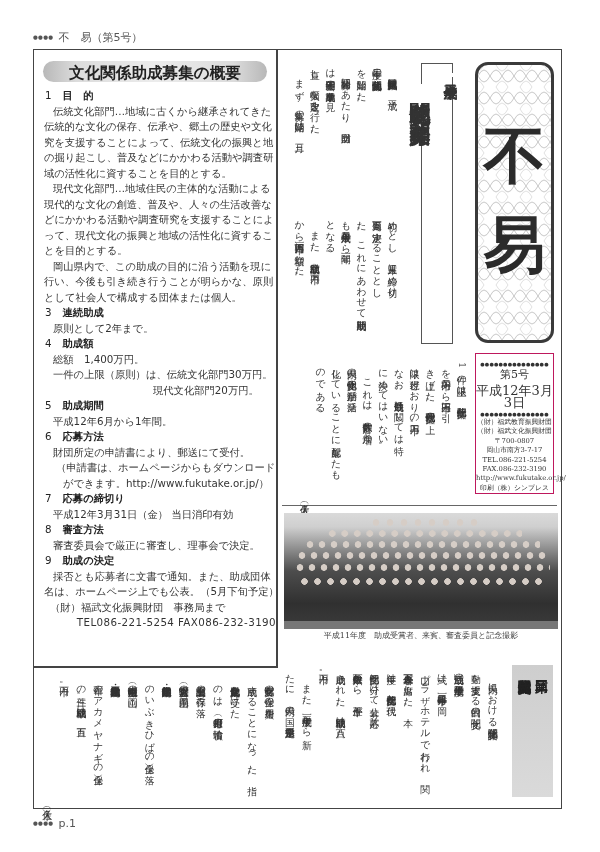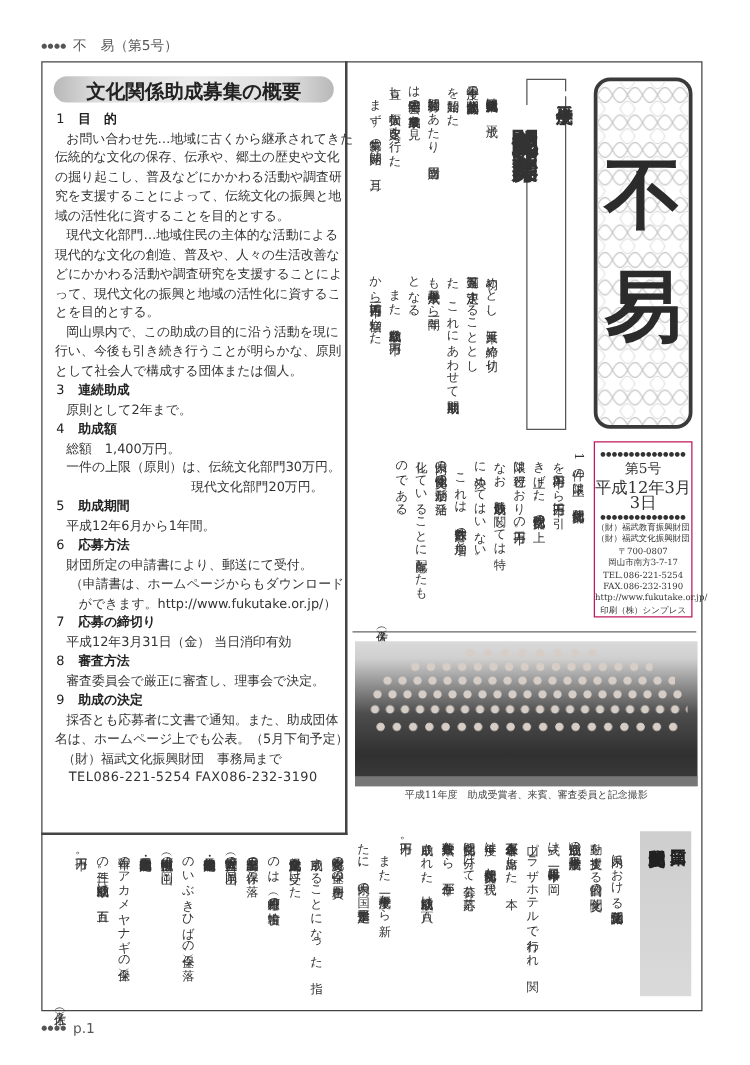--- a/index.html
+++ b/index.html
@@ -18,21 +18,21 @@
 .pill-t{display:block;text-align:center;line-height:23px;font-family:"DejaVu Serif",serif;font-weight:bold;font-size:15.6px;color:#222;white-space:nowrap;}
 .ov{left:40px;top:88px;width:236px;font-size:10.3px;line-height:15.5px;color:#333;}
 .ov .h{white-space:nowrap;font-weight:bold;color:#222;}
 .ov .n{padding-left:5px;margin-right:11px;font-weight:normal;}
 .ov .l{white-space:nowrap;padding-left:4px;}
 .ov .i1{padding-left:13px;}
 .ov .i4c{padding-left:113px;}
 .ov .i6b{padding-left:16px;}
 .ov .i6c{padding-left:23px;}
 .ov .i10a{padding-left:10px;}
-.ov .i10b{padding-left:15px;letter-spacing:0.4px;}
+.ov .i10b{padding-left:15px;letter-spacing:0.4px;text-align:right;}
 
 
 .vt{writing-mode:vertical-rl;font-family:"DejaVu Serif",serif;font-size:9.8px;color:#333;}
 .vt .c{white-space:nowrap;}
 .vt .by{text-align:end;}
 .t1{left:292px;top:62px;height:140px;line-height:15.5px;}
 .t2{left:292px;top:214px;height:140px;line-height:15.5px;}
 .t3{left:297px;top:362px;height:136px;line-height:15.7px;}
 .b1{left:281px;top:667px;height:136px;line-height:16.9px;}
 .b2{left:39px;top:679px;height:124px;line-height:17.1px;}
@@ -84,24 +84,24 @@
 <div class="abs lbox-r"></div>
 <div class="abs lbox-b"></div>
 <div class="abs sep"></div>
 
 <div class="abs pill">
   <span class="pill-t">文化関係助成募集の概要</span>
 </div>
 
 <div class="abs ov">
   <div class="h"><span class="n">1</span><span>目　的</span></div>
-  <div class="l i1">お問い合わせ先…地域に古くから継承されてきた</div>
+  <div class="l i1">伝統文化部門…地域に古くから継承されてきた</div>
   <div class="l">伝統的な文化の保存、伝承や、郷土の歴史や文化</div>
+  <div class="l">究を支援することによって、伝統文化の振興と地</div>
   <div class="l">の掘り起こし、普及などにかかわる活動や調査研</div>
-  <div class="l">究を支援することによって、伝統文化の振興と地</div>
   <div class="l">域の活性化に資することを目的とする。</div>
   <div class="l i1">現代文化部門…地域住民の主体的な活動による</div>
   <div class="l">現代的な文化の創造、普及や、人々の生活改善な</div>
   <div class="l">どにかかわる活動や調査研究を支援することによ</div>
   <div class="l">って、現代文化の振興と地域の活性化に資するこ</div>
   <div class="l">とを目的とする。</div>
 
   <div class="l i1">岡山県内で、この助成の目的に沿う活動を現に</div>
   <div class="l">行い、今後も引き続き行うことが明らかな、原則</div>
   <div class="l">として社会人で構成する団体または個人。</div>

